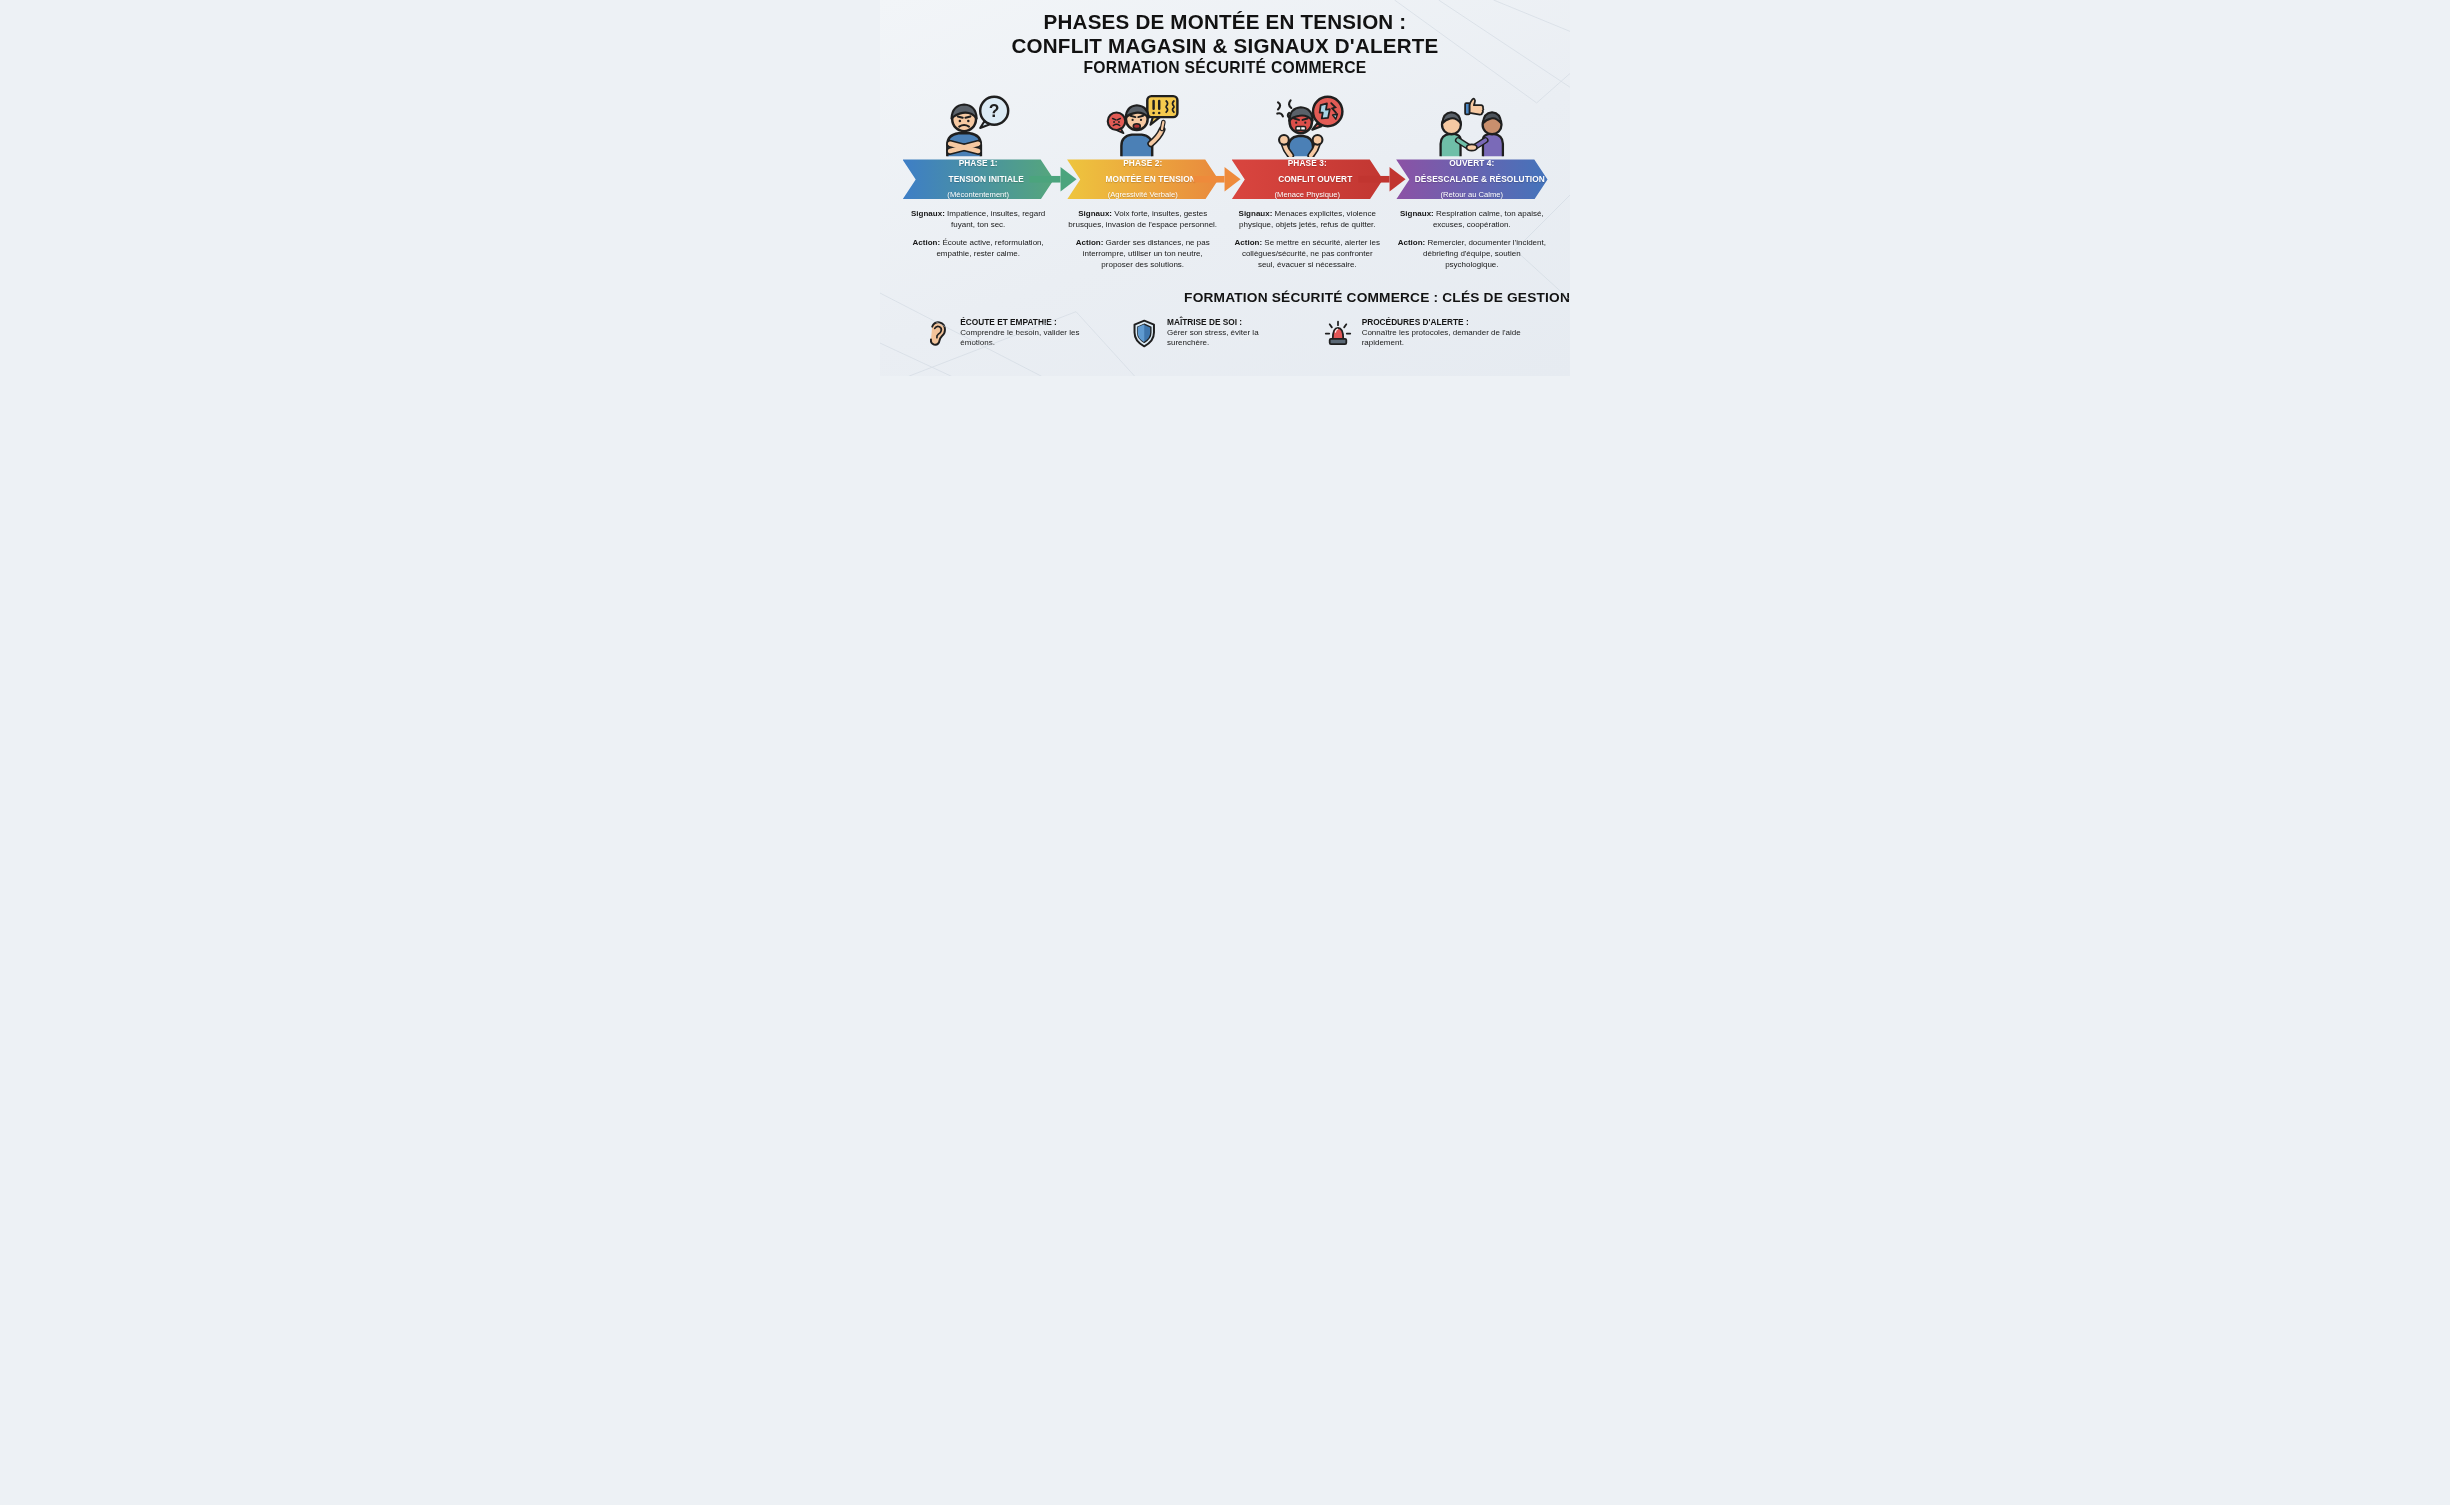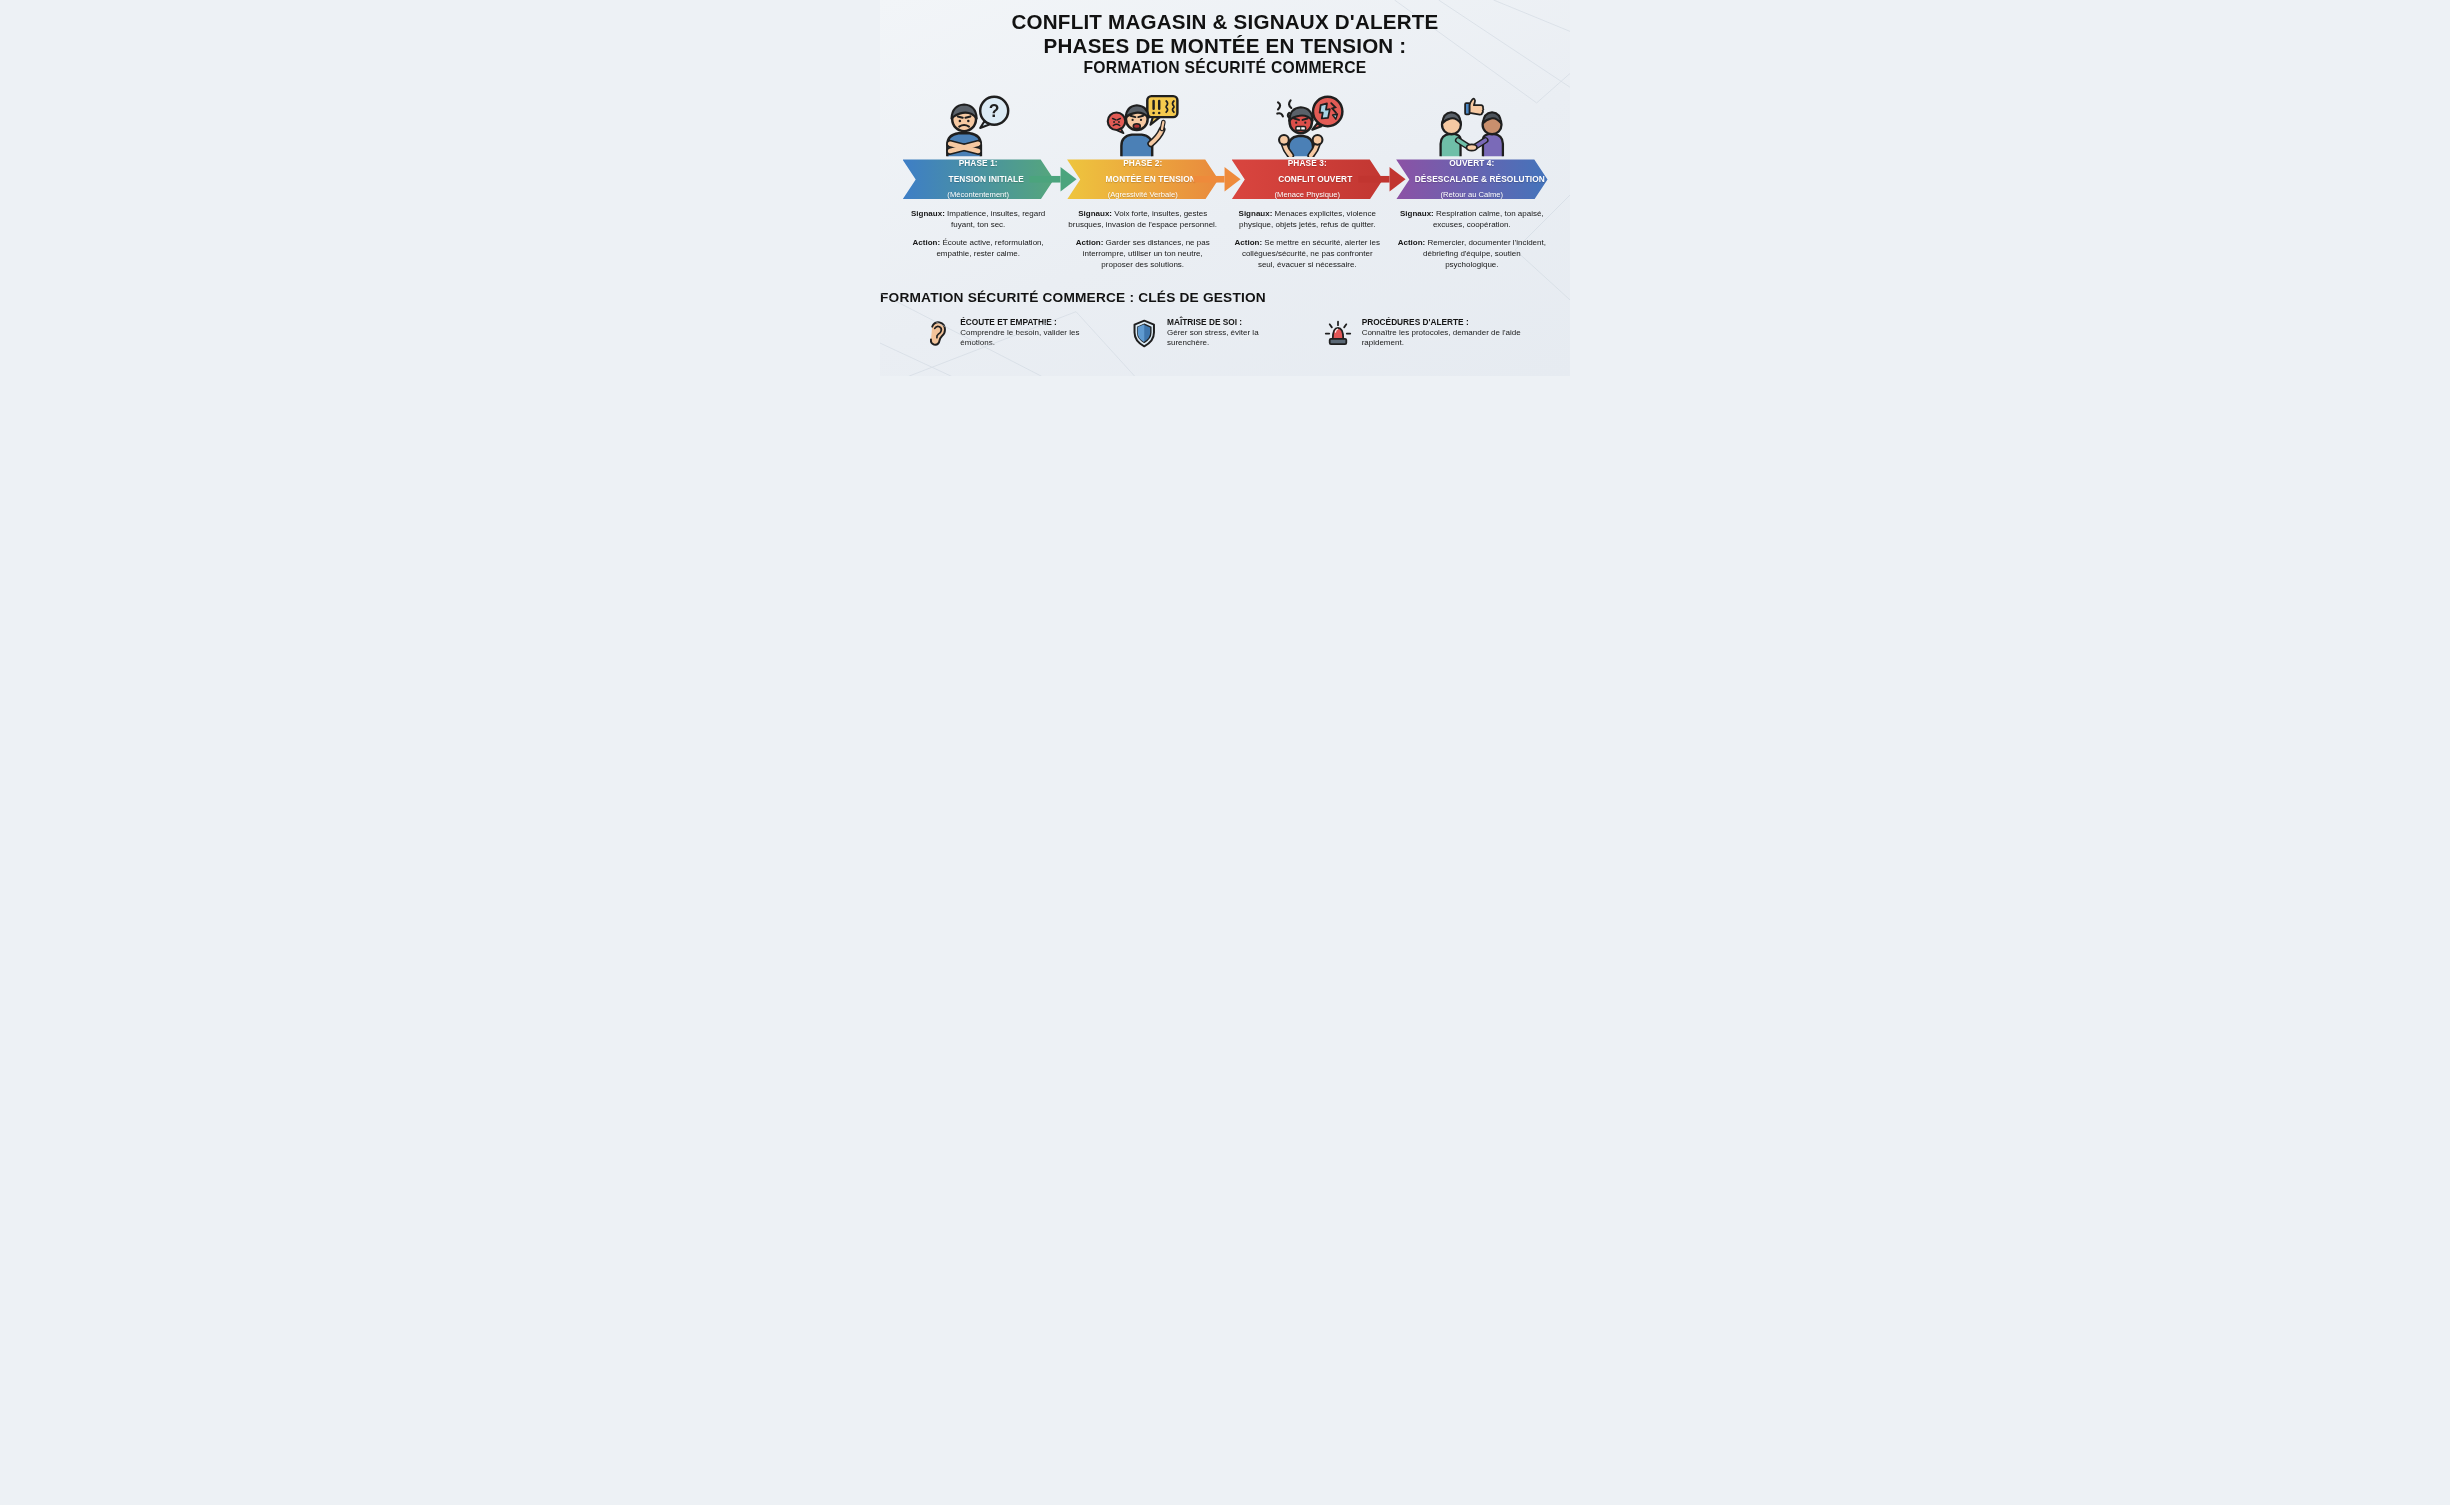--- a/index.html
+++ b/index.html
@@ -29,21 +29,21 @@
   .banner .b1 { font-size:8.3px; font-weight:800; line-height:1.15; letter-spacing:0.1px; }
   .banner .b2 { font-size:8.3px; font-weight:800; line-height:1.15; letter-spacing:0.1px; white-space:nowrap;margin-left:16px; }
   .banner .b3 { font-size:7.6px; font-weight:400; line-height:1.2; }
   .connector { position:absolute; right:-23px; top:50%; margin-top:-12.3px; width:48px; height:24.5px; z-index:3; }
 
   .phase-body { margin-top:9.8px; padding:0 1px; text-align:center; font-size:8px; line-height:1.36; color:#181818; }
   .phase-body p + p { margin-top:6.9px; }
   .phase-body strong { font-weight:800;margin-top:19px; }
 
   
-  .footer-title { margin-top:19.6px; text-align:left; font-size:13.7px; font-weight:800;
+  .footer-title { margin-top:19.6px; text-align:right; font-size:13.7px; font-weight:800;
                   letter-spacing:0.2px; color:#121212; }
   .footer-items { display:grid; grid-template-columns:1.02fr .95fr 1.12fr; column-gap:22.5px;
                   padding:0 45px; margin-top:11.8px; }
   .footer-item { display:flex; align-items:center; gap:9.8px; }
   .footer-item .f-icon { flex:0 0 auto; margin-top:1px; }
   .footer-item .f-icon svg { display:block; }
   .f-title { font-size:8.3px; font-weight:800; line-height:1.3; color:#141414; }
   .f-text  { font-size:8px; line-height:1.32; color:#1a1a1a; }
 </style>
 </head>
@@ -57,22 +57,22 @@
       <path d="M1252 0 L1408 64"></path>
       <path d="M1050 0 L1340 210 L1408 150"></path>
       <path d="M1408 398 L1296 510 L1408 612"></path>
       <path d="M0 598 L330 768"></path>
       <path d="M0 700 L146 768"></path>
       <path d="M58 768 L400 636 L520 768"></path>
     </g>
   </svg>
 
   <header class="title-block">
+    <div class="title-line-main">PHASES DE MONTÉE EN TENSION :</div>
     <div class="title-line-main">CONFLIT MAGASIN &amp; SIGNAUX D'ALERTE</div>
-    <div class="title-line-main">PHASES DE MONTÉE EN TENSION :</div>
     <div class="title-line-sub">FORMATION SÉCURITÉ COMMERCE</div>
   </header>
 
   <section class="phases-grid">
 
     <div class="phase-col">
       <div class="phase-icon">
         <svg viewBox="0 0 210 180">
           <circle cx="152" cy="48" r="40" fill="#dcebf5" stroke="#1f1f1f" stroke-width="7"></circle>
           <path d="M124 78 L112 97 L138 87 Z" fill="#dcebf5" stroke="#1f1f1f" stroke-width="6" stroke-linejoin="round"></path>

